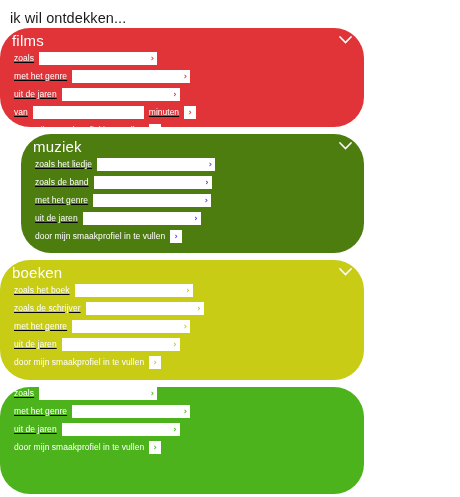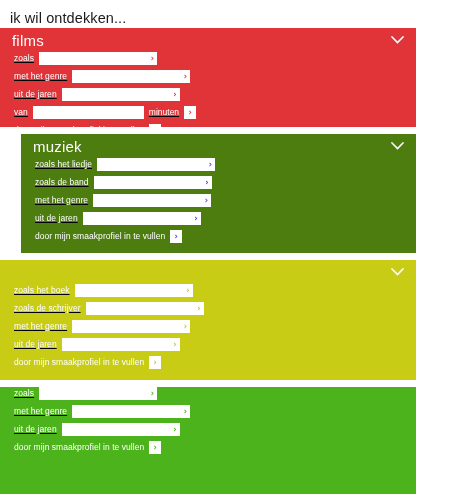--- a/index.html
+++ b/index.html
@@ -7,40 +7,41 @@
     padding: 0;
   }
   body {
     width: 460px;
     height: 497px;
     background: #ffffff;
     font-family: "Liberation Sans", sans-serif;
     overflow: hidden;
   }
   .page {
-    width: 416px;
+    width: 364px;
     height: 497px;
     position: relative;
     background: #ffffff;
     box-sizing: border-box;
   }
   .page-title {
     font-size: 14.5px;
     color: #1a1a1a;
     padding: 8px 0 0 10px;
     letter-spacing: 0.1px;
     line-height: 20px;
     height: 28px;
     box-sizing: border-box;
   }
   .panel {
     position: relative;
     margin-bottom: 7px;
     padding: 0 0 6px 0;
     overflow: hidden;
+    border-radius: 30px;
   }
   .panel-header {
     position: relative;
     height: 24px;
     padding: 3px 0 0 12px;
     box-sizing: border-box;
   }
   .panel-title {
     font-size: 15px;
     color: #ffffff;
@@ -207,21 +208,21 @@
           </div>
           <div class="profile-row">
             <span class="row-label">door mijn smaakprofiel in te vullen</span>
             <div class="btn-arrow">
               <span style="color: rgb(69, 66, 222);">›</span>
             </div>
           </div>
         </div>
       </div>
       <div class="panel" style="background: rgb(200, 204, 20); height: 114px;">
-        <div class="panel-header"><span class="chevron">
+        <div class="panel-header"><span class="panel-title">boeken</span><span class="chevron">
             <svg viewBox="0 0 13 8" width="13" height="8">
               <path d="M1 1 L6.5 6.6 L12 1" fill="none" stroke="#ffffff" stroke-width="1.6" stroke-linecap="square"></path>
             </svg>
           </span></div>
         <div class="rows">
           <div class="row">
             <span class="row-label">zoals het boek</span>
             <div class="field" style="width: 118px;">
               <span class="field-arrow" style="color: rgb(200, 204, 20);">›</span>
             </div>

